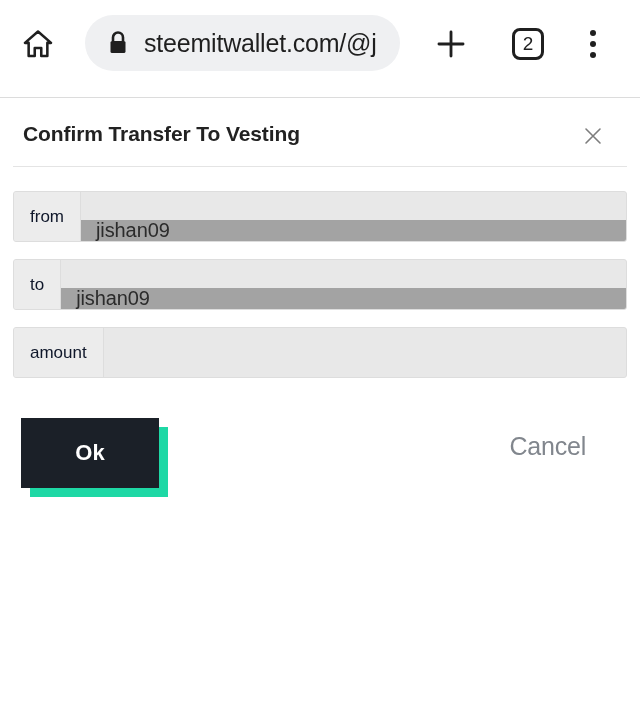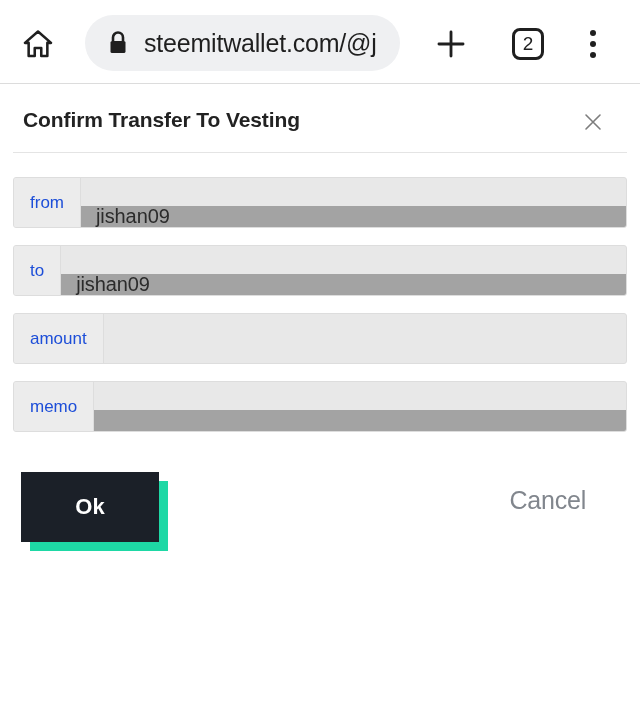--- a/index.html
+++ b/index.html
@@ -11,21 +11,21 @@
     width: 640px;
     height: 711px;
     overflow: hidden;
     font-family: "Liberation Sans", sans-serif;
     -webkit-font-smoothing: antialiased;
   }
 
   
   .browser-bar {
     position: relative;
-    height: 84px;
+    height: 98px;
     background: #ffffff;
     border-bottom: 1px solid #dcdcdc;
     box-sizing: border-box;
   }
   .home-btn {
     position: absolute;
     left: 16px;
     top: 22px;
     width: 44px;
     height: 44px;
@@ -167,21 +167,21 @@
   }
   .field-label {
     flex: 0 0 auto;
     background: #ececec;
     border-right: 1px solid #dddddd;
     display: flex;
     align-items: center;
     justify-content: center;
     padding: 0 16px;
     font-size: 17px;
-    color: #1d4ed8;
+    color: #0f172a;
     box-sizing: border-box;
   }
   .field-value {
     flex: 1 1 auto;
     display: flex;
     align-items: center;
     padding-left: 15px;
     font-size: 20px;
     color: #2b2b2b;
     background: #a3a3a3;
@@ -297,24 +297,20 @@
 
     <div class="field-row">
       <div class="field-label">to</div>
       <div class="field-value">jishan09</div>
     </div>
 
     <div class="field-row">
       <div class="field-label">amount</div>
     </div>
 
-    <div class="field-row">
-      <div class="field-label">memo</div>
-      <div class="field-value"></div>
-    </div>
 
   </div>
 
   <div class="actions">
     <div class="ok-wrap">
       <div class="ok-shadow"></div>
       <button class="ok-button">Ok</button>
     </div>
     <div class="cancel-link">Cancel</div>
   </div>

